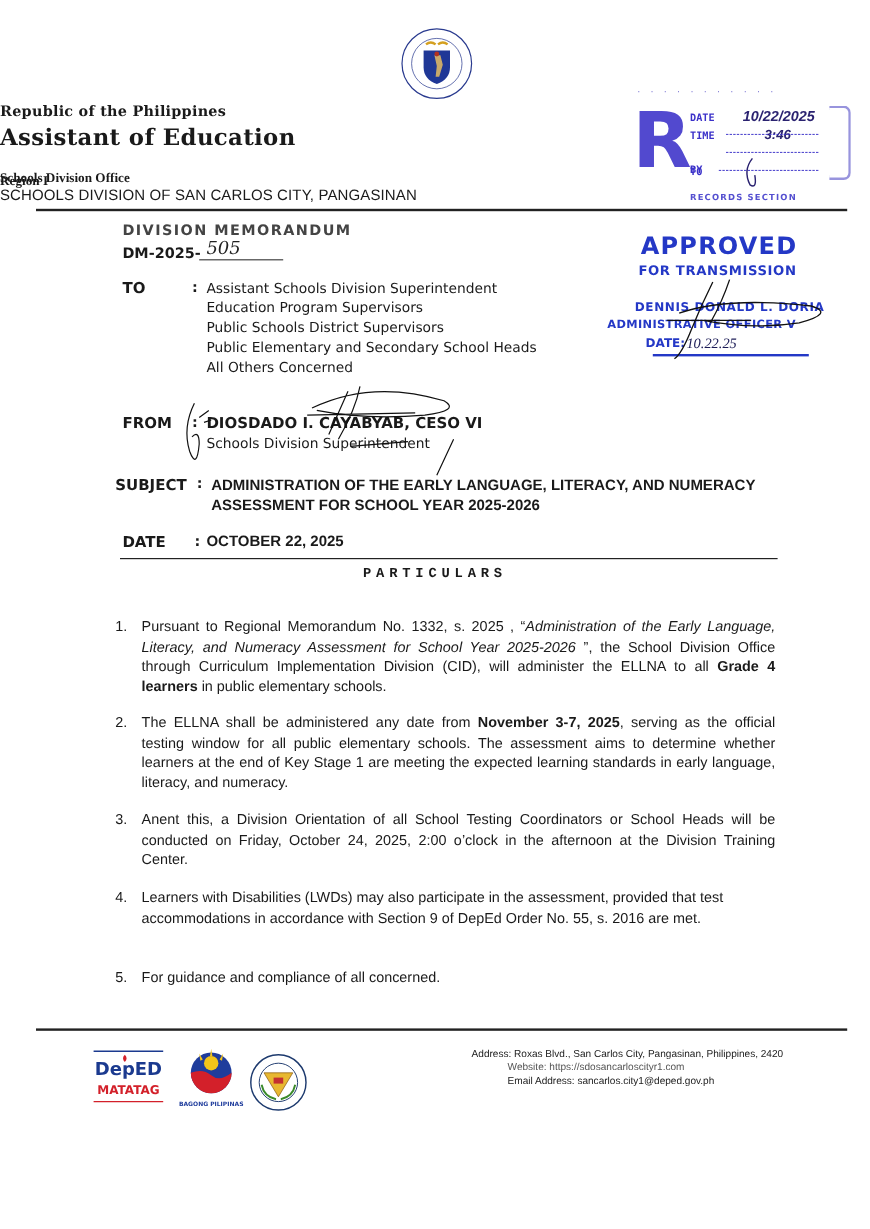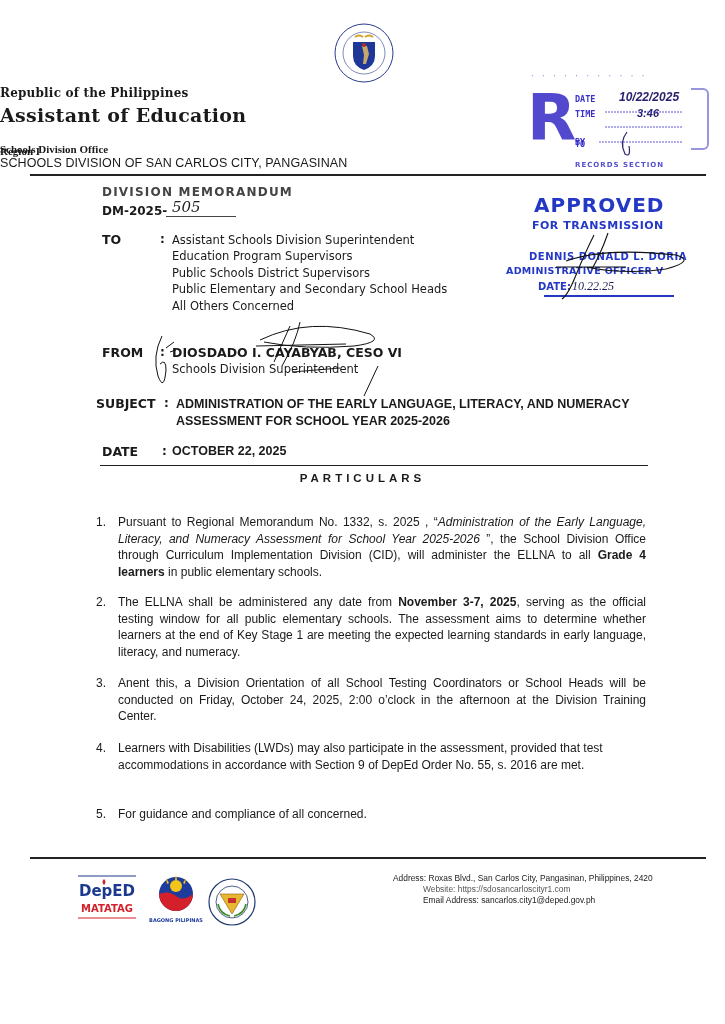--- a/index.html
+++ b/index.html
@@ -53,21 +53,21 @@
   .from-pos { left: 172px; top: 362px; font-family: "DejaVu Sans", sans-serif; font-size: 11.5px; }
 
   .subj-label { left: 96px; top: 396px; }
   .subj-colon { left: 164px; top: 396px; font-size: 12px; }
   .subj-text { left: 176px; top: 396px; width: 480px; font-family: "Liberation Sans", sans-serif; font-weight: bold; font-size: 12.5px; line-height: 17px; }
 
   .date-label { left: 102px; top: 444px; }
   .date-colon { left: 162px; top: 444px; font-size: 12px; }
   .date-val { left: 172px; top: 444px; font-family: "Liberation Sans", sans-serif; font-weight: bold; font-size: 12.5px; }
 
-  .particulars { left: 0; width: 725px; top: 472px; text-align: center; font-family: Liberation Sans, sans-serif; font-weight: bold; font-size: 11.5px; letter-spacing: 4px; }
+  .particulars { left: 0; width: 725px; top: 472px; text-align: center; font-family: Liberation Mono, monospace; font-weight: bold; font-size: 11.5px; letter-spacing: 4px; }
 
   
   .para { left: 118px; width: 528px; font-family: "Liberation Sans", sans-serif; font-size: 12px; line-height: 16.6px; text-align: justify; }
   .para .num { position: absolute; left: -22px; top: 0; }
   .para i { font-style: italic; }
 
   
   .foot-addr { left: 393px; top: 873px; font-family: "Liberation Sans", sans-serif; font-size: 8.4px; line-height: 11px; color: #222; }
   .foot-addr .indent { padding-left: 30px; display: block; }
   .foot-addr .web { color: #555; }

